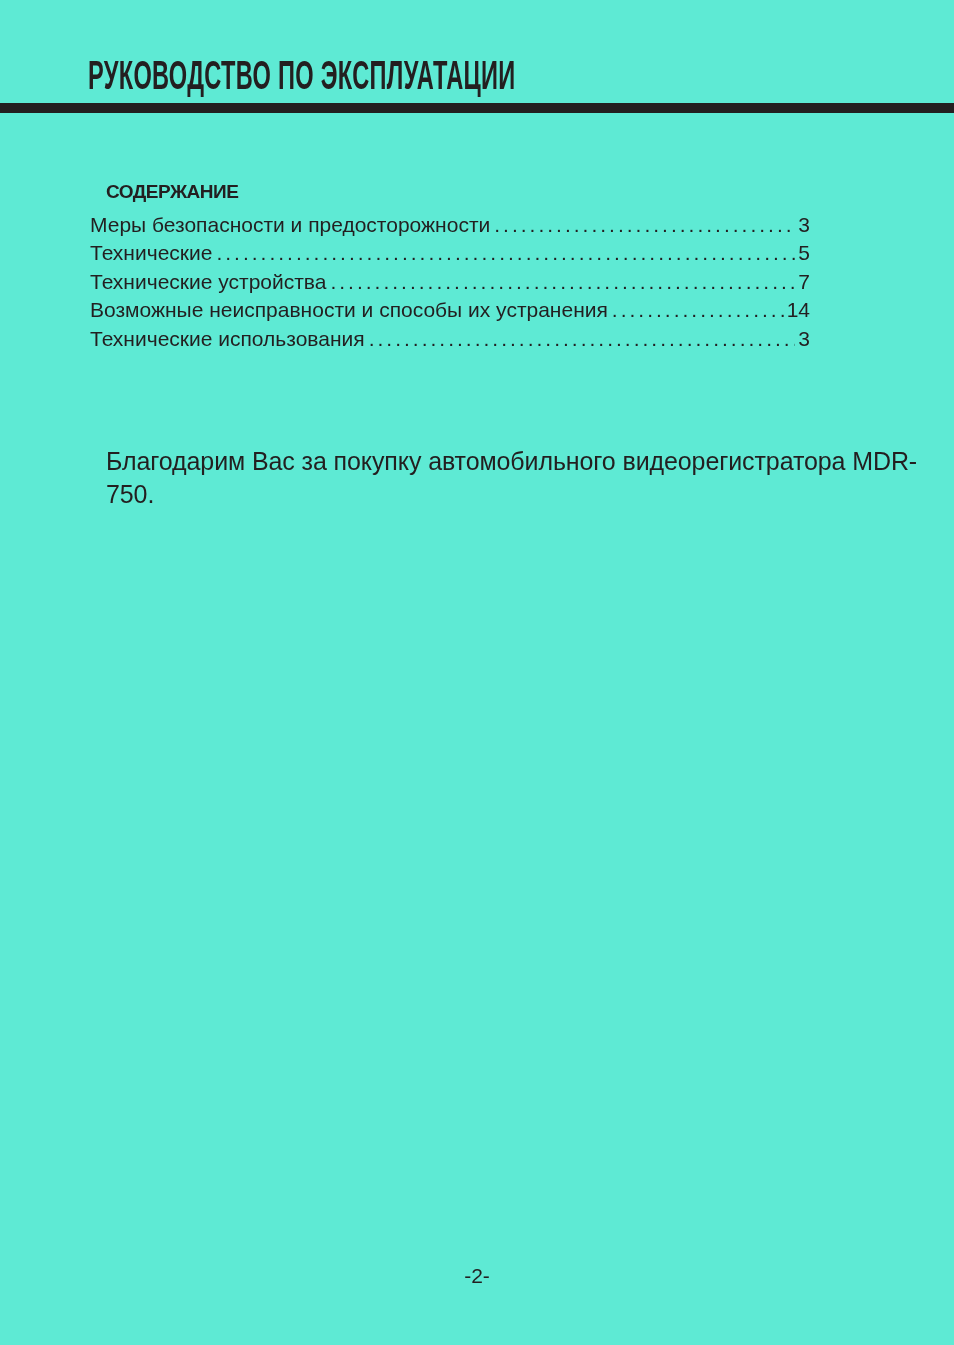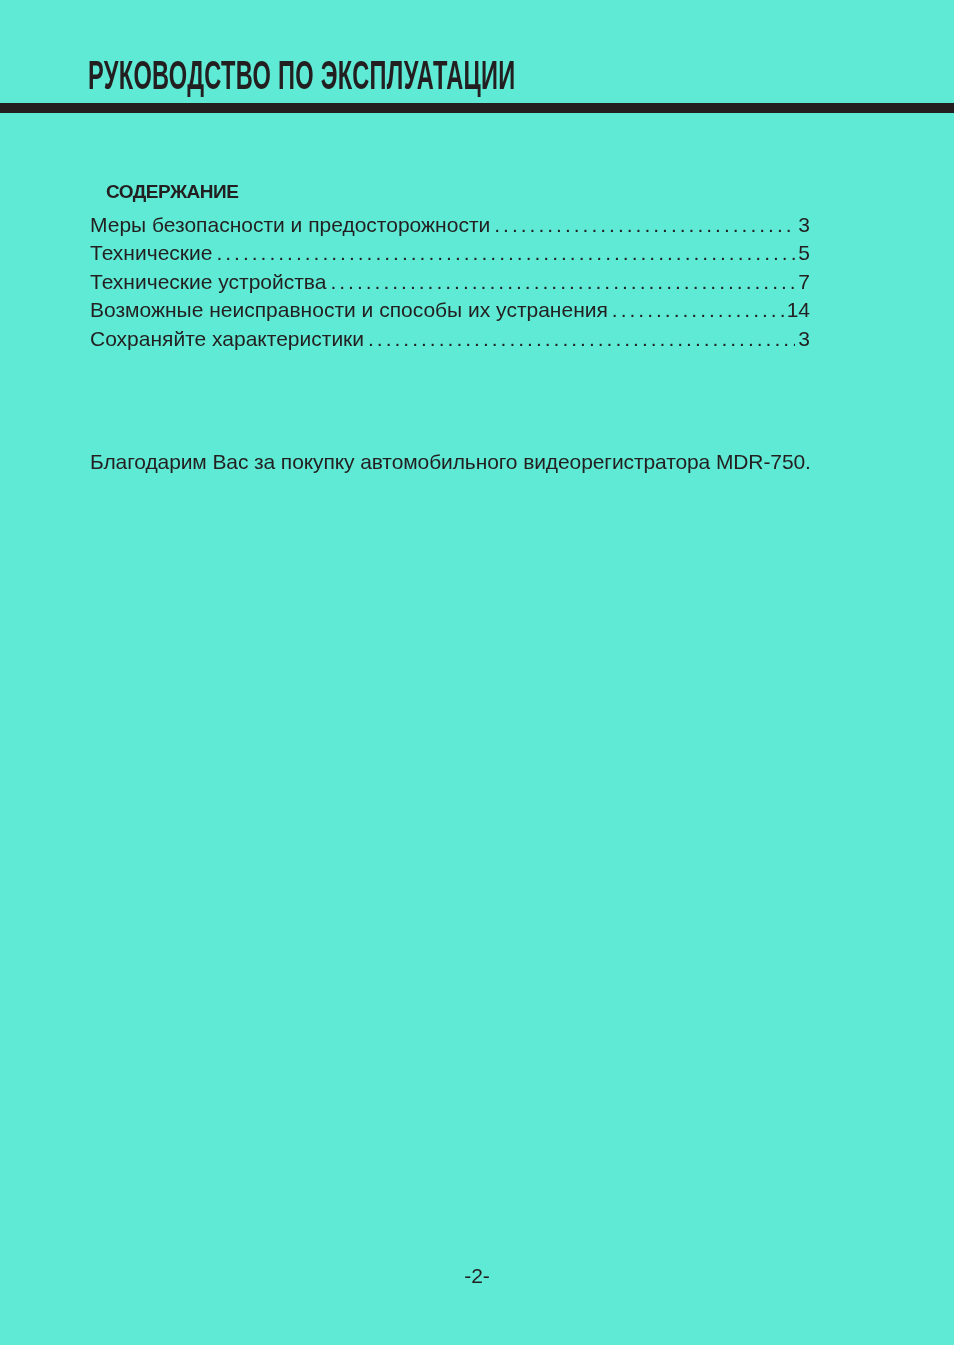--- a/index.html
+++ b/index.html
@@ -79,22 +79,22 @@
     white-space: nowrap;
     padding-left: 2px;
   }
   .body-text {
     position: absolute;
     left: 90px;
     top: 445px;
     width: 840px;
   }
   .body-text p {
-    margin: 0 0 17px 0;
-    font-size: 21px;
+    margin: 0 0 17px 16px;
+    font-size: 25px;
     line-height: 33px;
     white-space: pre-line;
     letter-spacing: -0.1px;
   }
   .page-number {
     position: absolute;
     left: 0;
     top: 1262px;
     width: 954px;
     text-align: center;
@@ -128,21 +128,21 @@
       <span class="toc-label">Технические устройства</span>
       <span class="toc-dots"></span>
       <span class="toc-page">7</span>
     </div>
     <div class="toc-row">
       <span class="toc-label">Возможные неисправности и способы их устранения</span>
       <span class="toc-dots"></span>
       <span class="toc-page">14</span>
     </div>
     <div class="toc-row">
-      <span class="toc-label">Сохраняйте характеристики</span>
+      <span class="toc-label">Технические использования</span>
       <span class="toc-dots"></span>
       <span class="toc-page">3</span>
     </div>
   </nav>
 
   <div class="body-text">
     <p>Благодарим Вас за покупку автомобильного видеорегистратора MDR-750.</p>
   </div>
 
   <div class="page-number">-2-</div>

